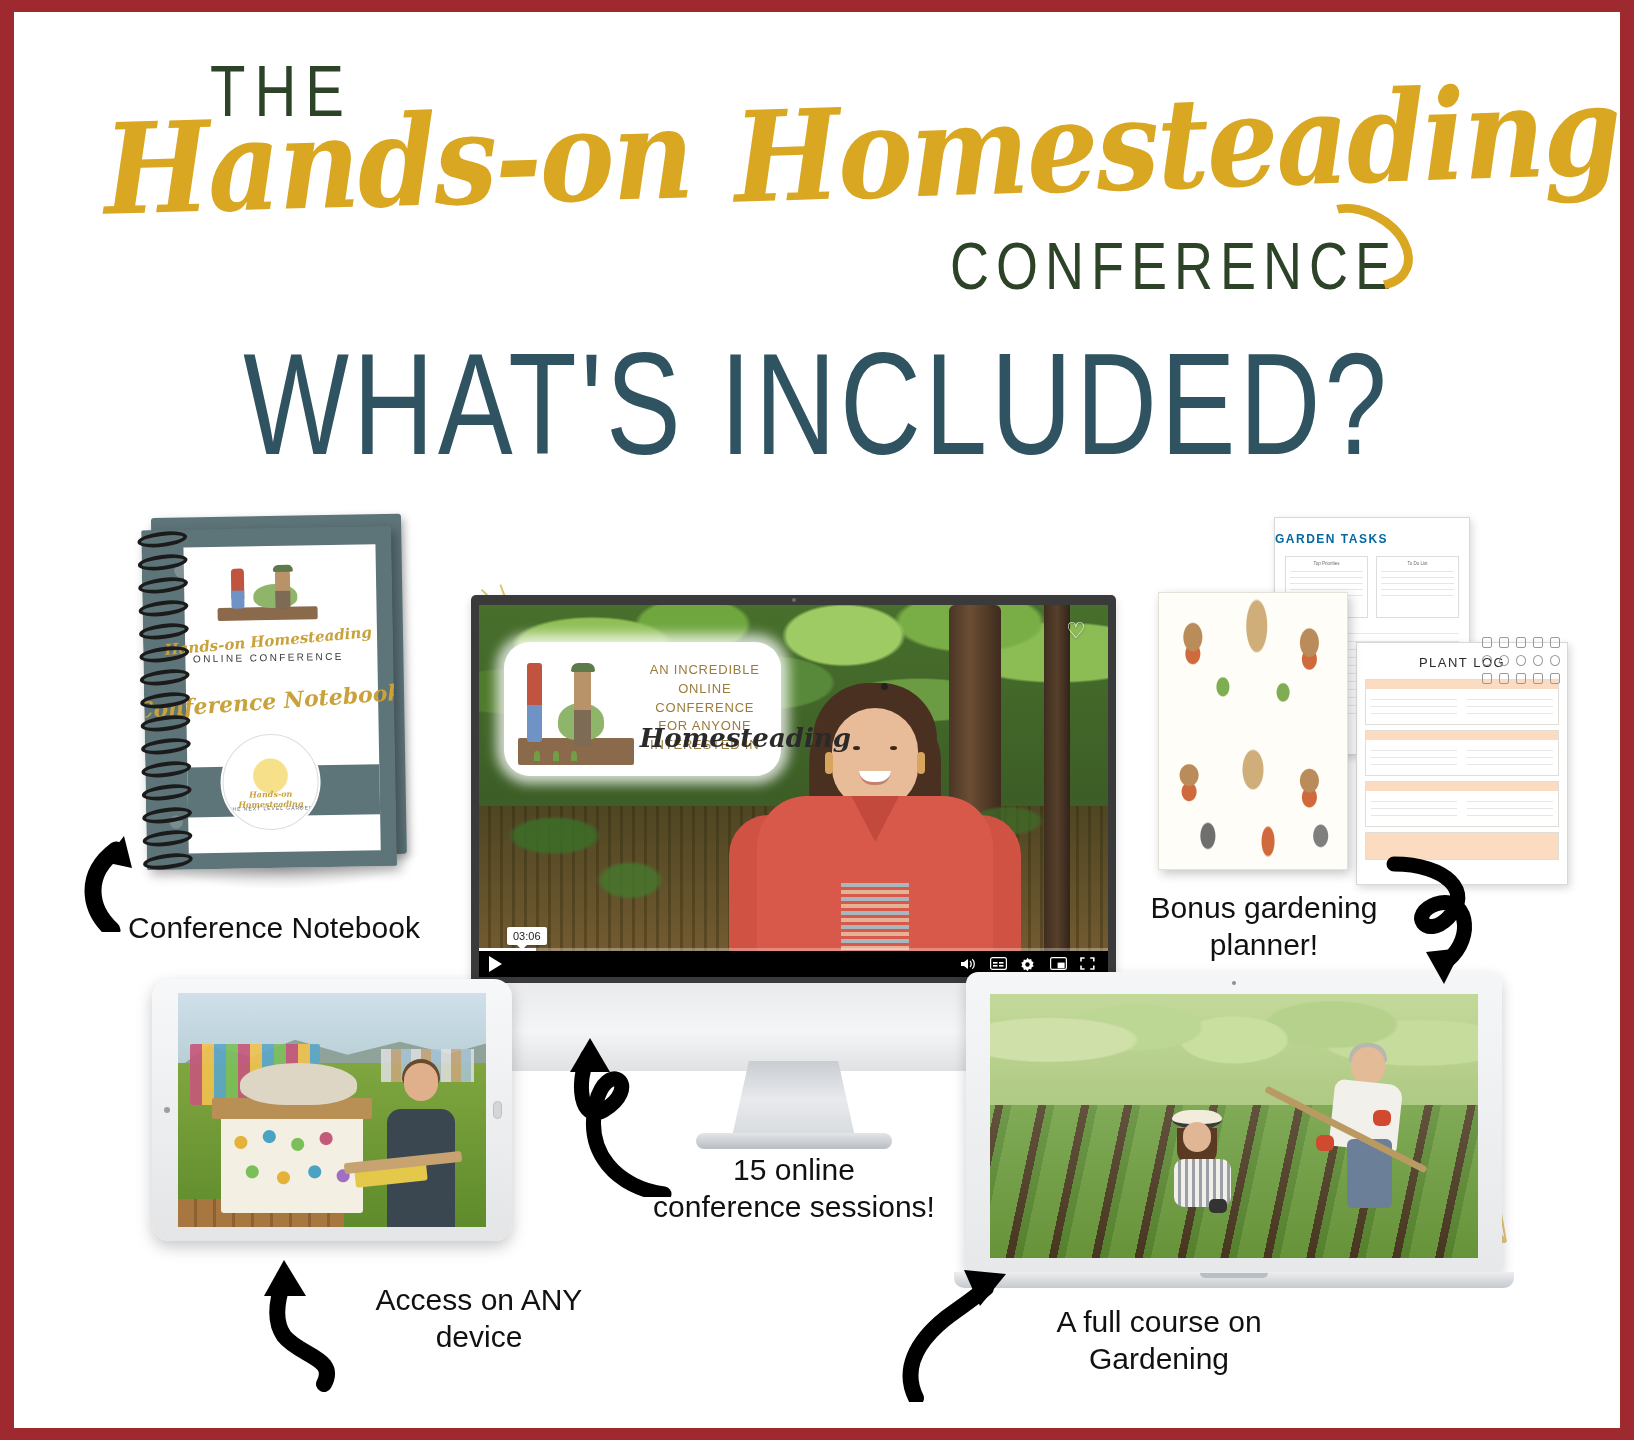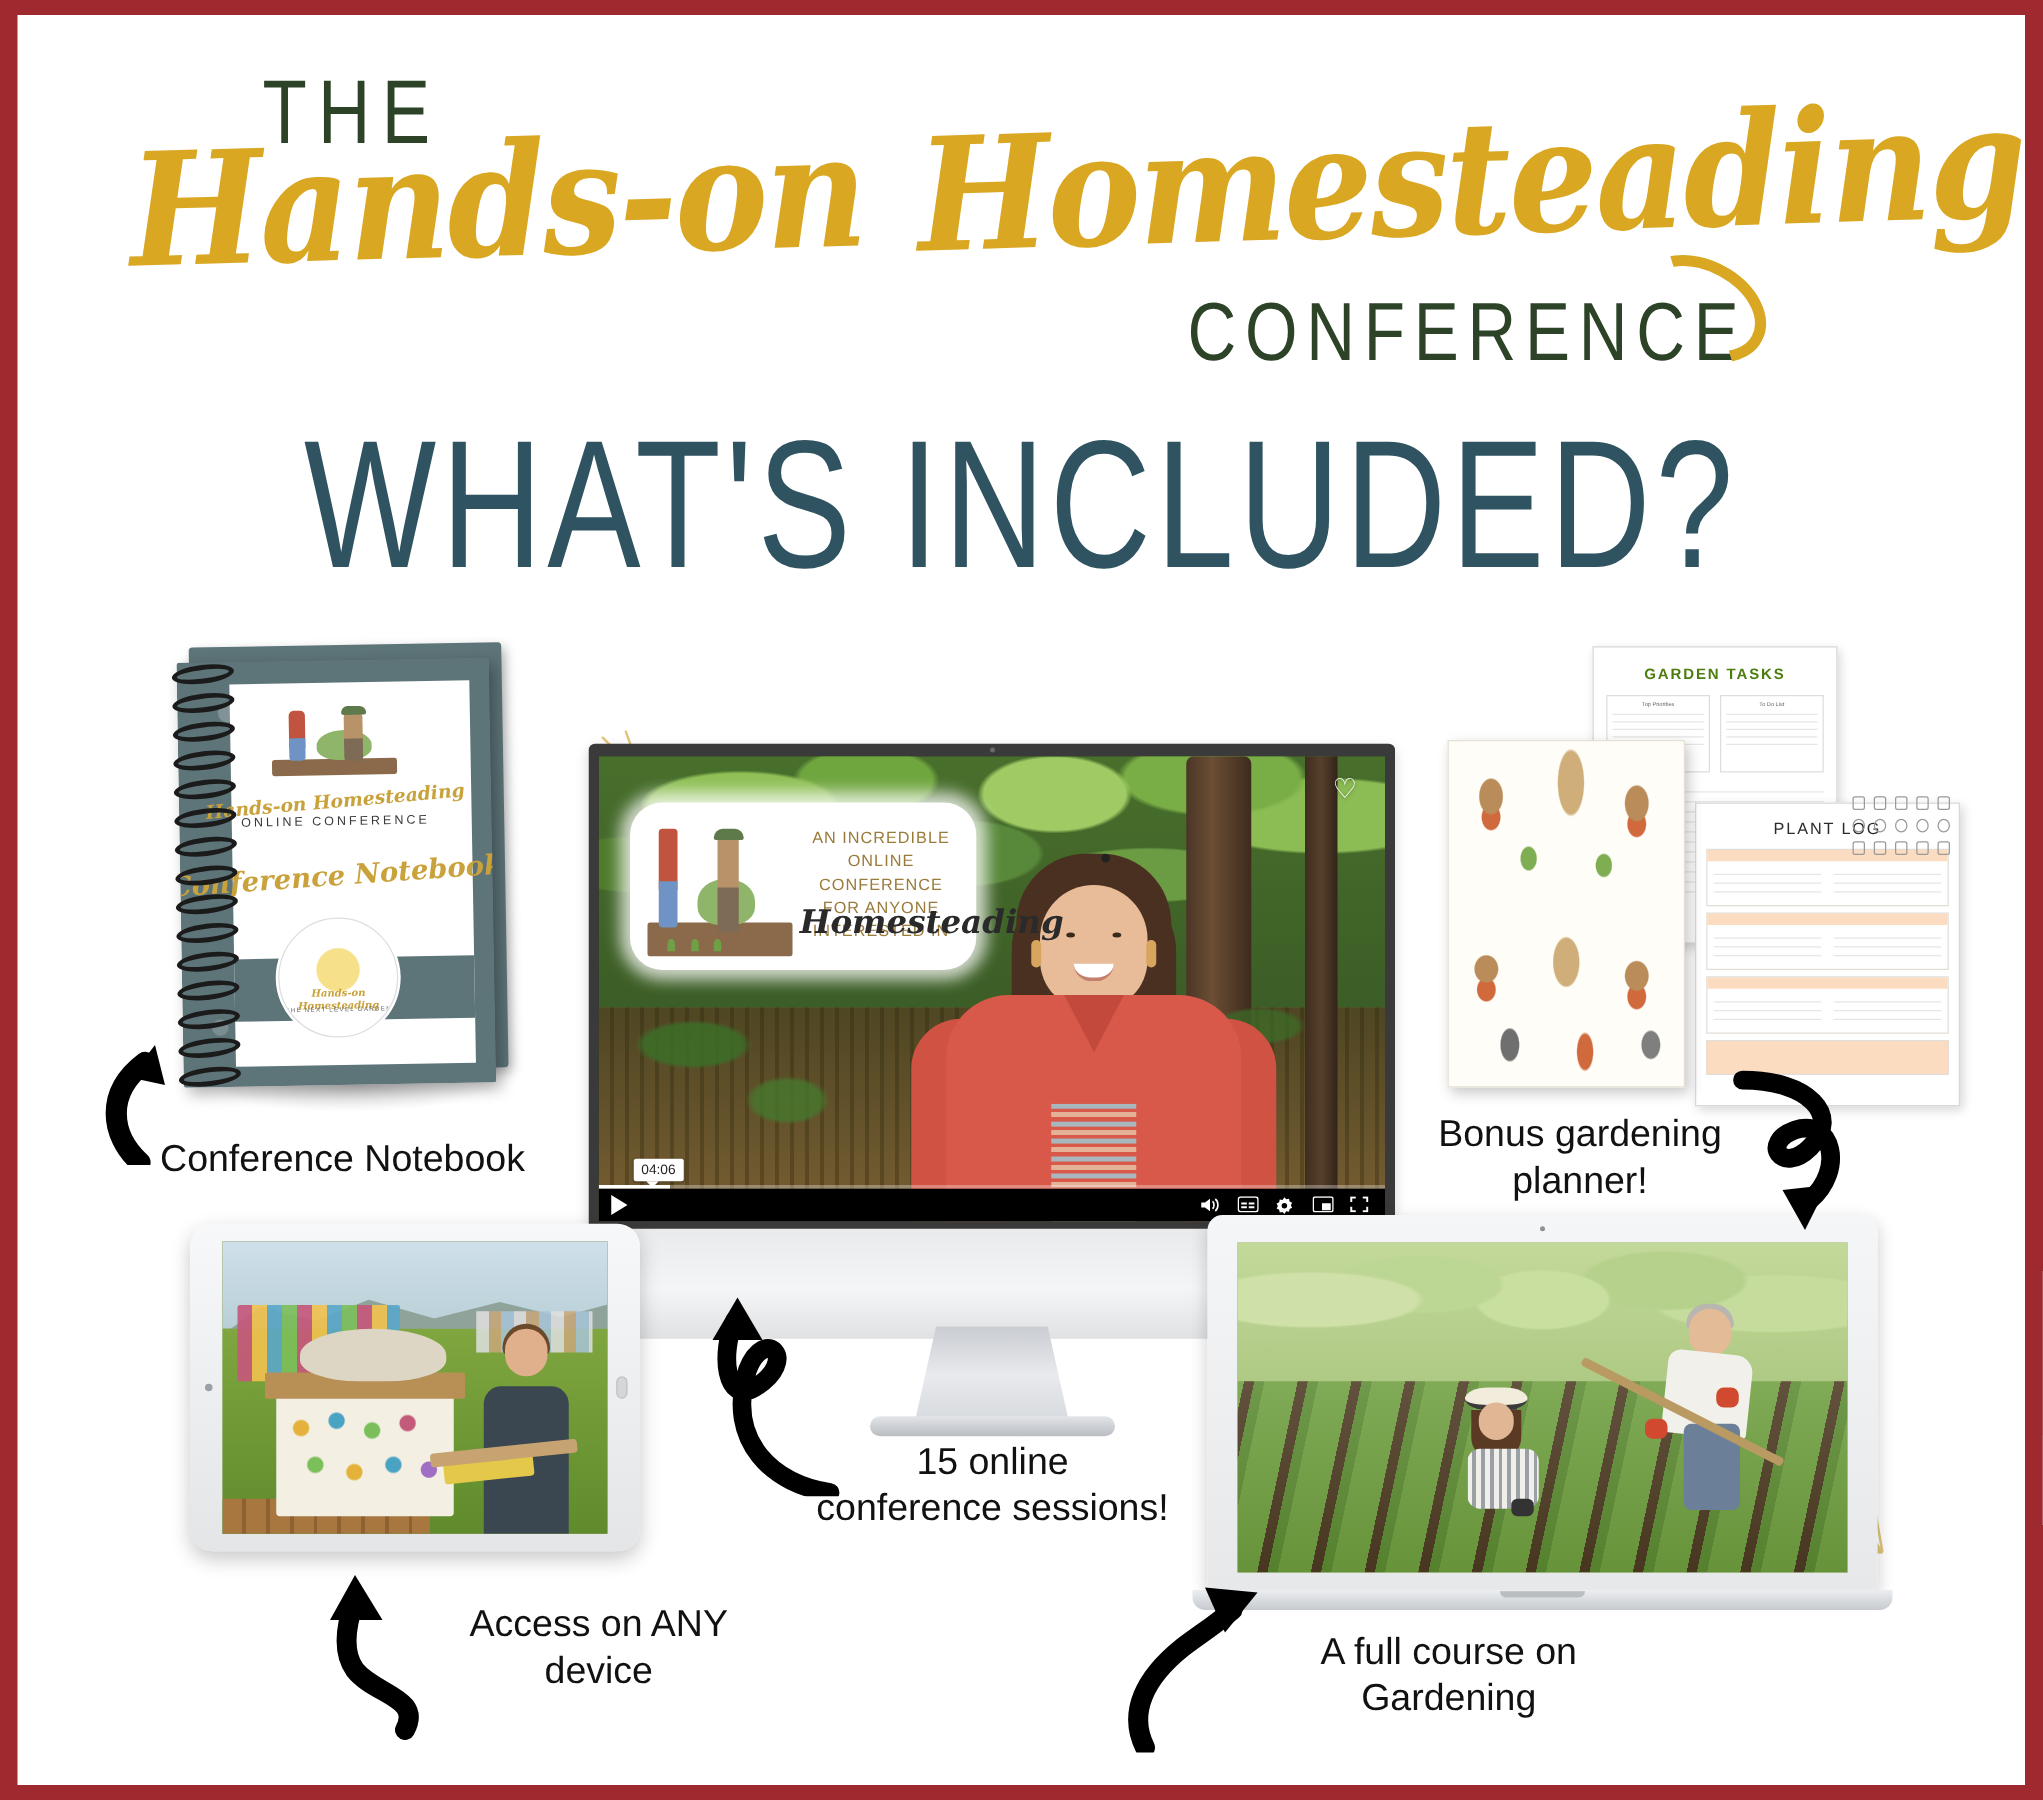--- a/index.html
+++ b/index.html
@@ -524,23 +524,23 @@
     margin-top:12px;
     font-family:"Liberation Sans", sans-serif; font-weight:700;
     font-size:25px; letter-spacing:2px; color:#d0652f;
   }
   .pl-label .t2 {
     margin-top:1px;
     font-family:"DejaVu Serif", serif; font-style:italic; font-weight:700;
     font-size:27px; color:#9c7338;
   }
   .pl-tasks h4 {
-    text-align:center; margin-top:14px;
+    text-align:left; margin-top:14px;
     font-family:"Liberation Sans", sans-serif; font-weight:700;
-    font-size:12px; letter-spacing:1.5px; color:#4d7c0f;
+    font-size:12px; letter-spacing:1.5px; color:#0369a1;
   }
   .pl-cols { display:flex; gap:8px; padding:10px 10px 0; }
   .pl-col { flex:1; border:1px solid #ddd; height:62px; padding:4px; }
   .pl-col .ch {
     font-family:"Liberation Sans", sans-serif; font-size:4.5px;
     text-align:center; color:#6b6b6b; margin-bottom:3px;
   }
   .pl-col i { display:block; height:1px; background:#e6e6e6; margin:5px 0; }
   .pl-lines { padding:8px 10px; }
   .pl-lines i { display:block; height:1px; background:#e8e8e8; margin:7px 0; }
@@ -699,21 +699,21 @@
             <div class="ov-sprout" style="left:46%"></div>
           </div>
           <div class="ov-text">AN INCREDIBLE
 ONLINE CONFERENCE
 FOR ANYONE
 INTERESTED IN</div>
           <div class="ov-script">Homesteading</div>
         </div>
 
         <div class="vid-heart">♡</div>
-        <div class="vid-time">04:06</div>
+        <div class="vid-time">03:06</div>
 
         <div class="vid-progress">
               <i></i>
             </div>
         <div class="vid-controls">
           <div class="vid-play"></div>
           <div class="vid-right">
             <span class="ctl">
               <svg width="16" height="14" viewBox="0 0 16 14">
                     <path d="M1 5h3l4-3v10L4 9H1z" fill="#fff"></path>

